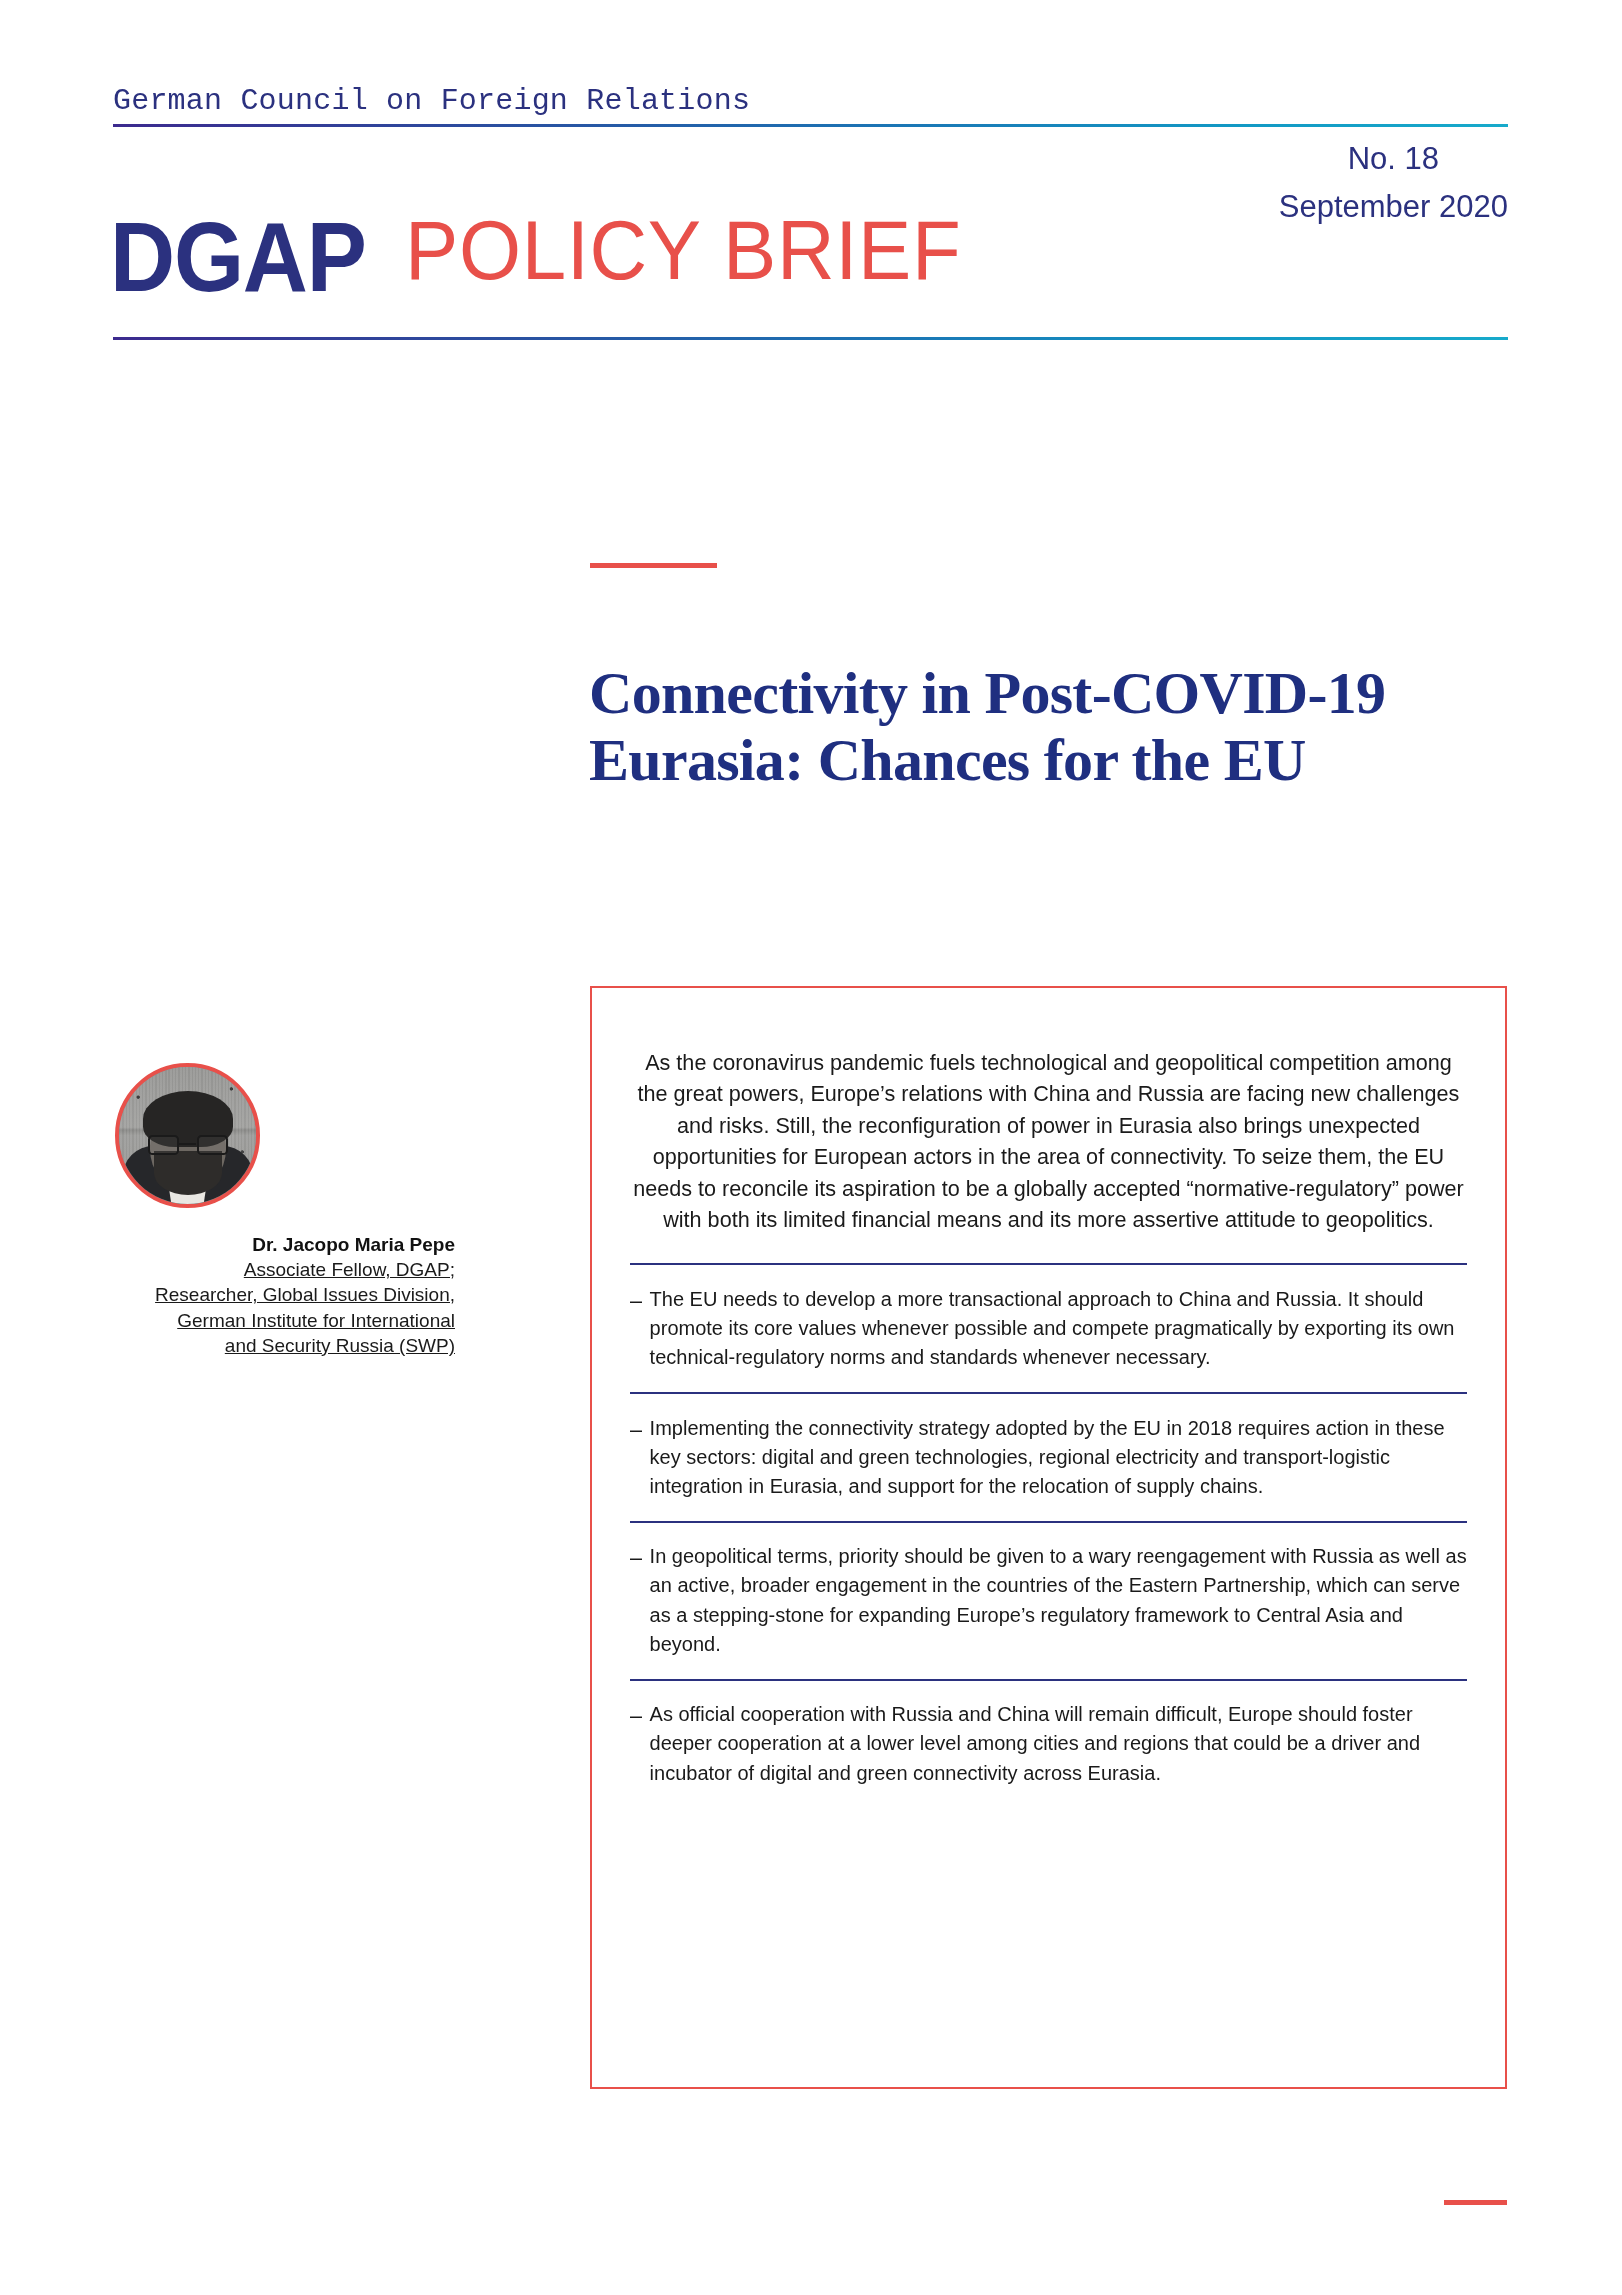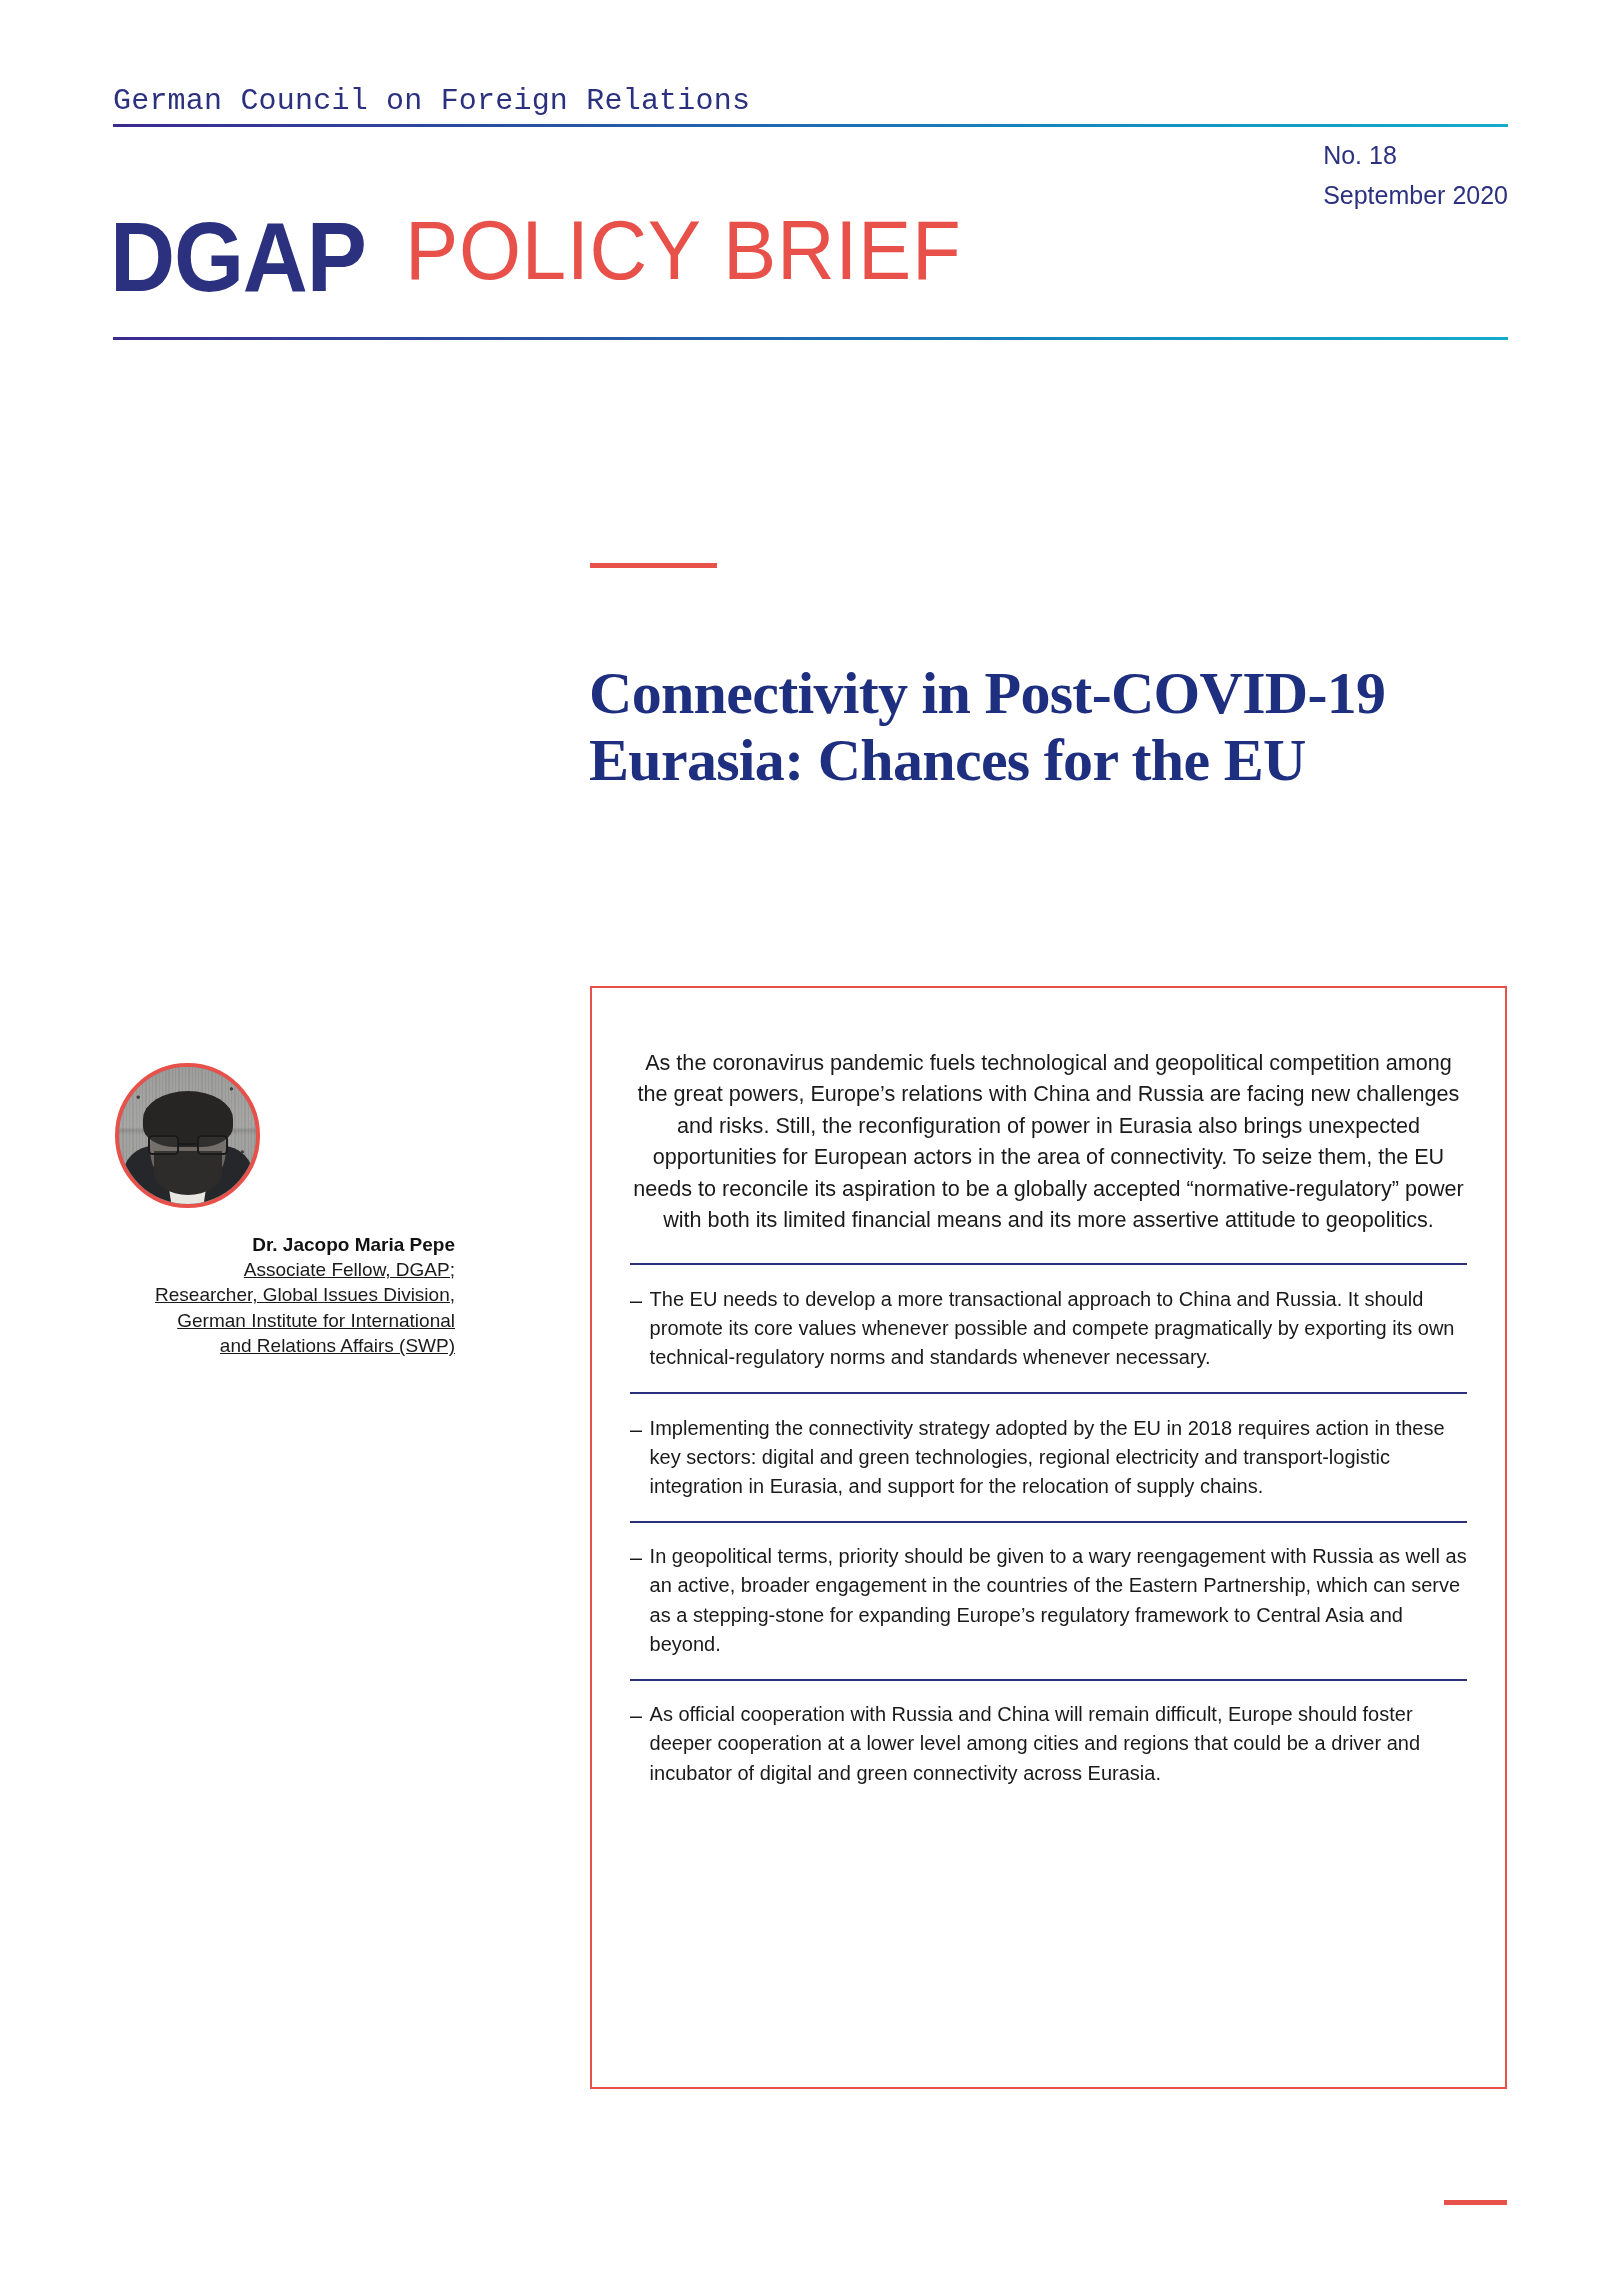--- a/index.html
+++ b/index.html
@@ -42,23 +42,23 @@
     height: 3.3px;
     background: linear-gradient(to right, #3c2a8e 0%, #2a4fa0 28%, #1b74b4 55%, #1298c4 80%, #17aacb 100%);
   }
   .rule-top { top: 124px; }
   .rule-bottom { top: 337px; }
 
   .issue-block {
     position: absolute;
     right: 115px;
     top: 139px;
-    text-align: left;
+    text-align: center;
     color: #2b317f;
-    font-size: 25px;
+    font-size: 31px;
     line-height: 1.28;
     font-family: "Liberation Sans", sans-serif;
   }
   .issue-block .issue-no { display: block; }
   .issue-block .issue-date { display: block; margin-top: 8px; }
 
   
   .logo-lockup {
     position: absolute;
     left: 110px;
@@ -341,21 +341,21 @@
         <i class="l"></i>
           <span></span>
           <i class="r"></i>
       </div>
     </div>
     <div class="author-name">Dr. Jacopo Maria Pepe</div>
     <div class="author-affil">
       <div>Associate Fellow, DGAP;</div>
       <div>Researcher, Global Issues Division,</div>
       <div>German Institute for International</div>
-      <div>and Relations Affairs (SWP)</div>
+      <div>and Security Russia (SWP)</div>
     </div>
   </div>
 
   <div class="keybox">
     <p class="abstract">As the coronavirus pandemic fuels technological and geopolitical competition among the great powers, Europe’s relations with China and Russia are facing new challenges and risks. Still, the reconfiguration of power in Eurasia also brings unexpected opportunities for European actors in the area of connectivity. To seize them, the EU needs to reconcile its aspiration to be a globally accepted “normative-regulatory” power with both its limited financial means and its more assertive attitude to geopolitics.</p>
 
     <div class="points">
       <div class="point">
         <span class="dash">–</span>
         <span class="ptext">The EU needs to develop a more transactional approach to China and Russia. It should promote its core values whenever possible and compete pragmatically by exporting its own technical-regulatory norms and standards whenever necessary.</span>

